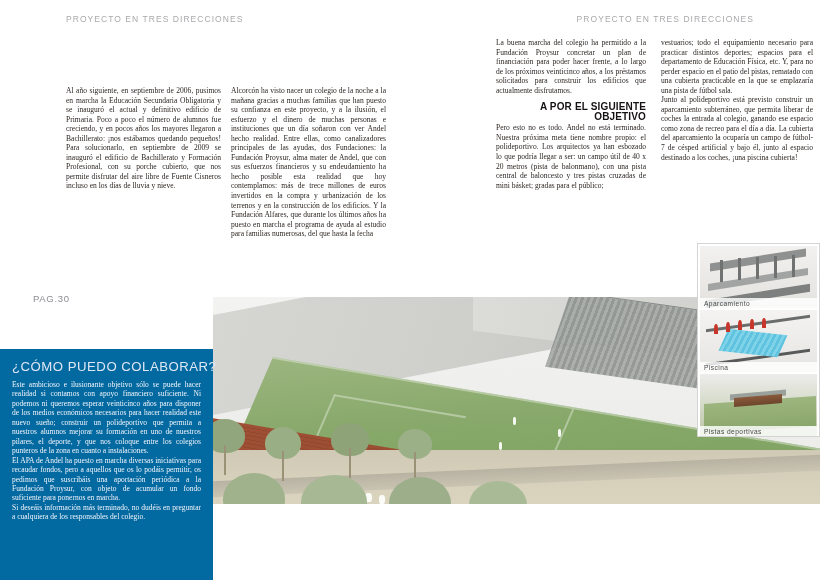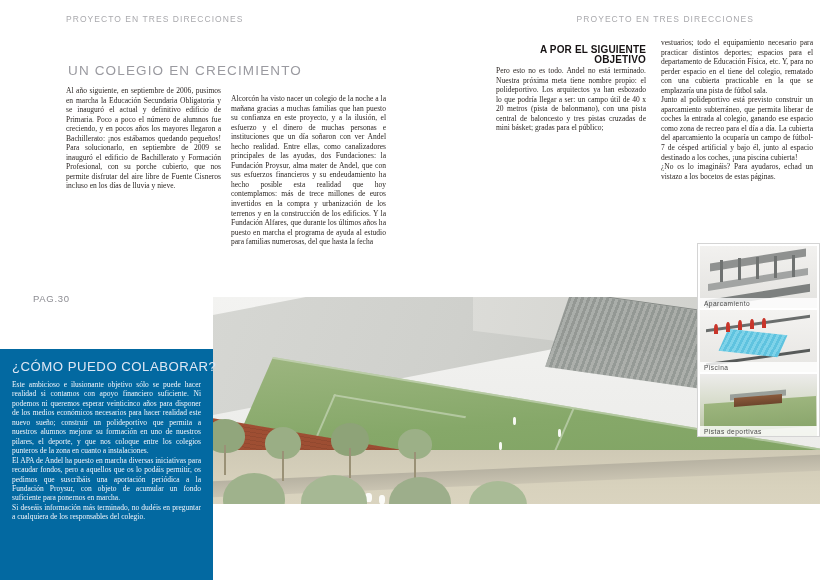--- a/index.html
+++ b/index.html
@@ -43,21 +43,21 @@
     font-size:7.55px;
     line-height:9.55px;
     color:#2c2623;
     text-align:justify;
     text-justify:inter-word;
     hyphens:manual;
   }
   .col p{margin:0;}
   .col p + p{margin-top:0px;}
   .col1{left:66px;top:86px;width:155px;}
-  .col2{left:231px;top:86px;width:155px;margin-top:8px;}
+  .col2{left:231px;top:86px;width:155px;}
   .col3{left:496px;top:38px;width:150px;}
   .col4{left:661px;top:38px;width:152px;}
 
   .subhead{
     font-family:"Liberation Sans", sans-serif;
     font-weight:bold;
     font-size:10px;
     letter-spacing:0.15px;
     color:#161213;
     margin:7px 0 2px 0 !important;
@@ -227,41 +227,40 @@
     background:#9aa09b;transform:skewY(-5deg);}
 </style>
 </head>
 <body>
 
 <div class="page">
 
   <div class="runhead left">PROYECTO EN TRES DIRECCIONES</div>
   <div class="runhead right">PROYECTO EN TRES DIRECCIONES</div>
 
-  <div class="subtitle">UN COLEGIO EN CRECIMIENTO</div>
 
   <div class="pagnum">PAG.30</div>
 
   <div class="col col1">
     <p>Al año siguiente, en septiembre de 2006, pusimos en marcha la Educación Secundaria Obligatoria y se inauguró el actual y definitivo edificio de Primaria. Poco a poco el número de alumnos fue creciendo, y en pocos años los mayores llegaron a Bachillerato: ¡nos estábamos quedando pequeños! Para solucionarlo, en septiembre de 2009 se inauguró el edificio de Bachillerato y Formación Profesional, con su porche cubierto, que nos permite disfrutar del aire libre de Fuente Cisneros incluso en los días de lluvia y nieve.</p>
   </div>
 
   <div class="col col2">
     <p>Alcorcón ha visto nacer un colegio de la noche a la mañana gracias a muchas familias que han puesto su confianza en este proyecto, y a la ilusión, el esfuerzo y el dinero de muchas personas e instituciones que un día soñaron con ver Andel hecho realidad. Entre ellas, como canalizadores principales de las ayudas, dos Fundaciones: la Fundación Proysur, alma mater de Andel, que con sus esfuerzos financieros y su endeudamiento ha hecho posible esta realidad que hoy contemplamos: más de trece millones de euros invertidos en la compra y urbanización de los terrenos y en la construcción de los edificios. Y la Fundación Alfares, que durante los últimos años ha puesto en marcha el programa de ayuda al estudio para familias numerosas, del que hasta la fecha</p>
   </div>
 
   <div class="col col3">
+    <p>La buena marcha del colegio ha permitido a la Fundación Proysur concretar un plan de financiación para poder hacer frente, a lo largo de los próximos veinticinco años, a los préstamos solicitados para construir los edificios que actualmente disfrutamos.</p>
     <p class="subhead">A POR EL SIGUIENTE OBJETIVO</p>
     <p>Pero esto no es todo. Andel no está terminado. Nuestra próxima meta tiene nombre propio: el polideportivo. Los arquitectos ya han esbozado lo que podría llegar a ser: un campo útil de 40 x 20 metros (pista de balonmano), con una pista central de baloncesto y tres pistas cruzadas de mini básket; gradas para el público;</p>
   </div>
 
   <div class="col col4">
-    <p>vestuarios; todo el equipamiento necesario para practicar distintos deportes; espacios para el departamento de Educación Física, etc. Y, para no perder espacio en el tiene del colegio, rematado con una cubierta practicable en la que se emplazaría una pista de fútbol sala.</p>
+    <p>vestuarios; todo el equipamiento necesario para practicar distintos deportes; espacios para el departamento de Educación Física, etc. Y, para no perder espacio en el patio del pistas, rematado con una cubierta practicable en la que se emplazaría una pista de fútbol sala.</p>
     <p>Junto al polideportivo está previsto construir un aparcamiento subterráneo, que permita liberar de coches la entrada al colegio, ganando ese espacio como zona de recreo para el día a día. La cubierta del aparcamiento la ocuparía un campo de fútbol-7 de césped artificial y bajo él, junto al espacio destinado a los coches, ¡una piscina cubierta!</p>
-    <p>¿No os lo imagináis? Para ayudaros, echad un vistazo a los bocetos de estas páginas.</p>
   </div>
 
   <div class="render">
     <div class="r-sky"></div>
     <div class="r-roofslab"></div>
     <div class="r-roofslab2"></div>
     <div class="r-pitch"></div>
     <div class="r-pitchlines">
       <i style="left:0;top:0;width:100%;height:1.5px;"></i>
       <i style="left:0;bottom:0;width:100%;height:1.5px;"></i>

